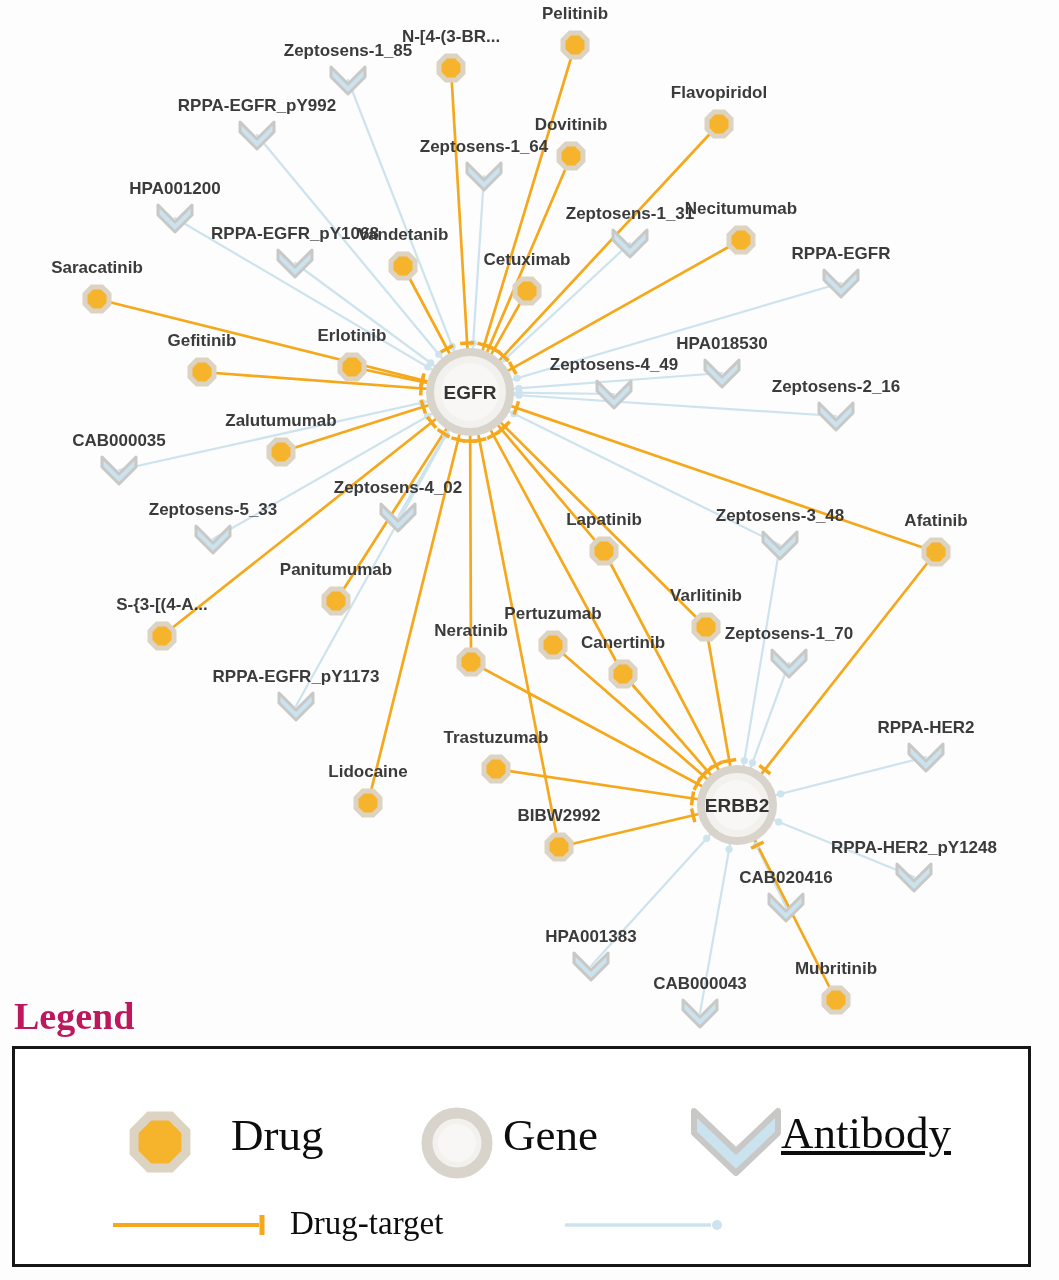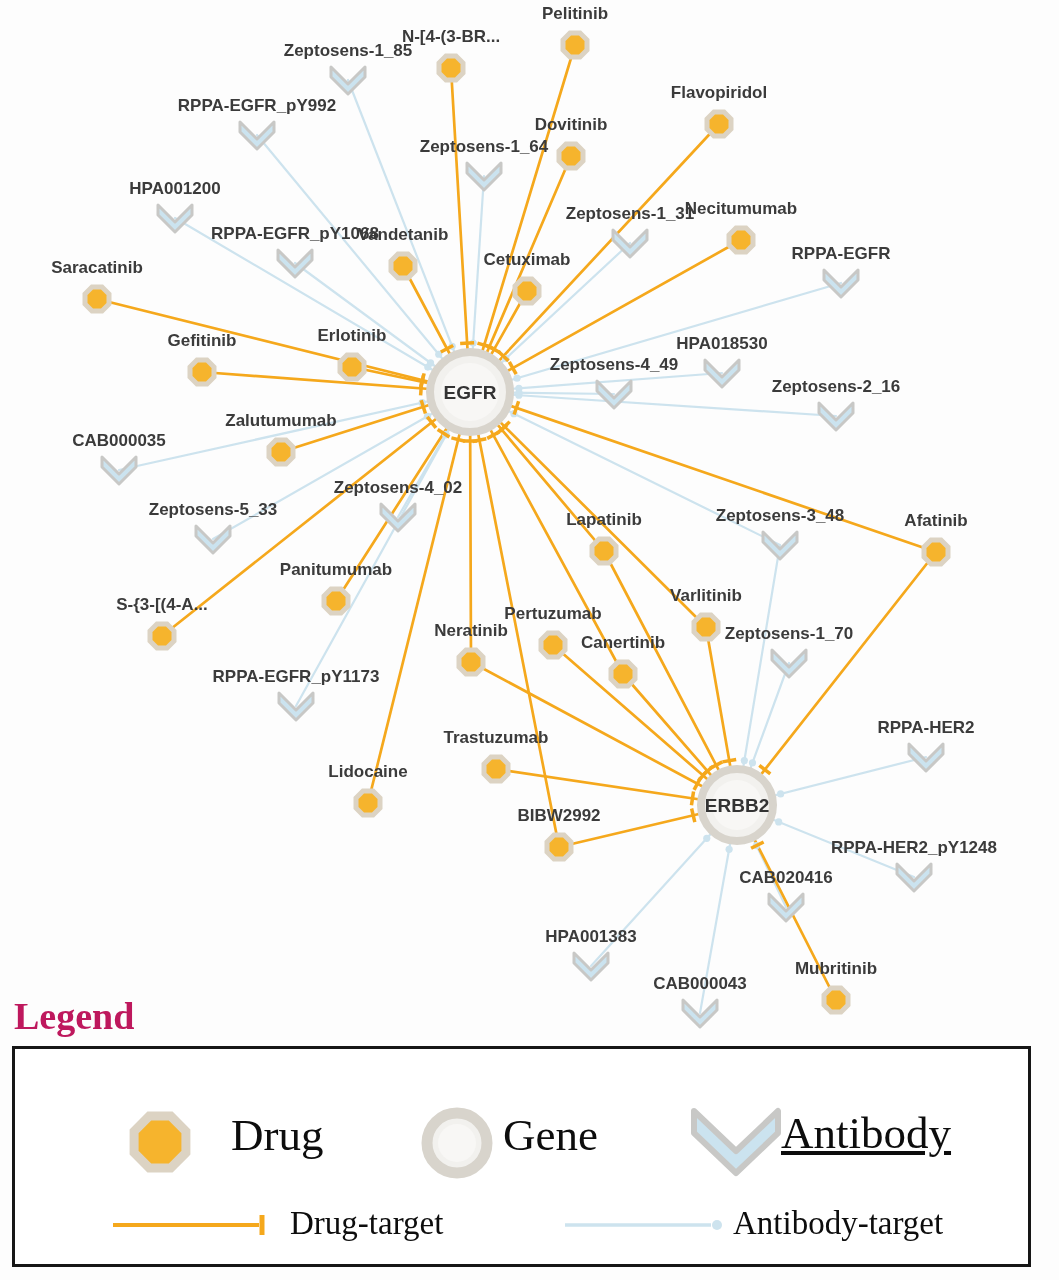--- a/index.html
+++ b/index.html
@@ -265,15 +265,14 @@
   <svg class="legend-icon" style="left:94px; top:162px;" width="172" height="28">
     <line x1="4" y1="14" x2="150" y2="14" stroke="#F5A81C" stroke-width="4"></line>
     <line x1="153" y1="4" x2="153" y2="24" stroke="#F5A81C" stroke-width="5"></line>
   </svg>
   <div class="legend-edge-label" style="left:275px; top:156px;">Drug-target</div>
 
   <svg class="legend-icon" style="left:546px; top:162px;" width="172" height="28">
     <line x1="4" y1="14" x2="150" y2="14" stroke="#CDE3EE" stroke-width="3.5"></line>
     <circle cx="156" cy="14" r="5" fill="#CDE3EE"></circle>
   </svg>
-  <div class="legend-edge-label" style="left:718px; top:156px;">Antibody-target</div>
 
 </div>
 
 </body></html>

